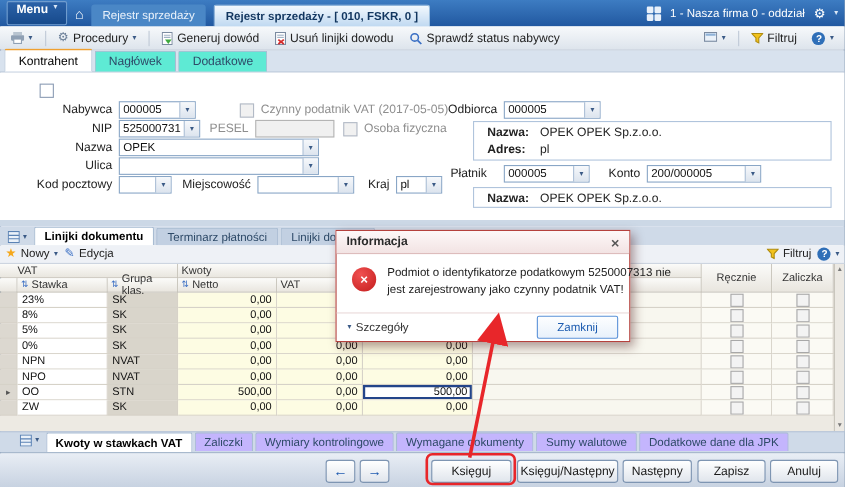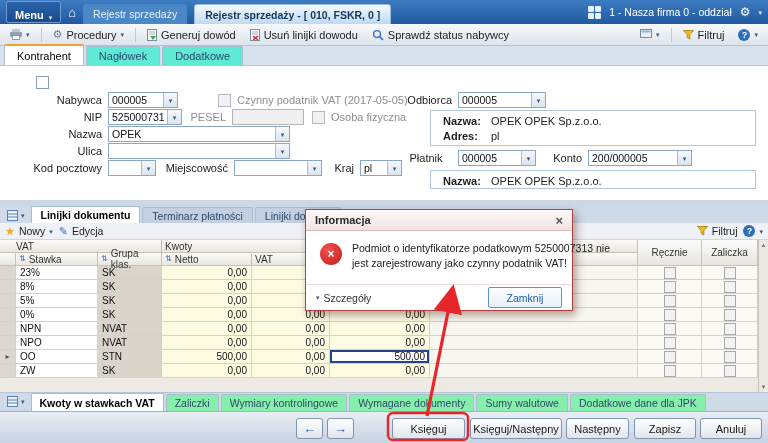--- a/index.html
+++ b/index.html
@@ -2,21 +2,21 @@
 <html><head>
 <meta charset="utf-8">
 <style>
   html,body{margin:0;padding:0;background:#9aa7b8;}
   .app{position:relative;width:768px;height:443px;overflow:hidden;background:#fff;
        font-family:"Liberation Sans","DejaVu Sans",sans-serif;outline:1px solid #6f87a3;outline-offset:-1px;}
   
   .titlebar{position:absolute;top:0;left:0;right:0;height:24px;background:linear-gradient(#3d7cc2,#2158a0);
             display:flex;align-items:center;padding:0 6px;gap:7px;color:#fff;box-sizing:border-box;}
   .menu-btn{height:18px;background:linear-gradient(#2b62a8,#174a8c);border:1px solid #6f9cce;border-radius:2px;
-            color:#fff;font-size:11px;font-weight:bold;display:flex;align-items:flex-end;gap:5px;padding:1px 8px;cursor:pointer;}
+            color:#fff;font-size:11px;font-weight:bold;display:flex;align-items:flex-start;gap:5px;padding:1px 8px;cursor:pointer;}
   .home{font-size:13px;line-height:1;}
   .ttab{height:20px;margin-top:4px;display:flex;align-items:center;padding:0 10px;font-size:10.5px;border-radius:3px 3px 0 0;}
   .ttab.inactive{background:#4a87c6;color:#eaf2fb;}
   .ttab.active{background:linear-gradient(#f4f9fe,#bdd7f0);color:#12365f;font-weight:bold;border:1px solid #9cbede;border-bottom:0;}
   .tright{margin-left:auto;display:flex;align-items:center;gap:8px;font-size:10.5px;}
   .gridicon{width:13px;height:13px;display:grid;grid-template-columns:6px 6px;grid-template-rows:6px 6px;gap:1px;}
   .gridicon i{background:#e8f0fa;border-radius:1px;}
   .chev{font-size:7px;color:#3a5a86;line-height:1;}
   .chev.light{color:#dce8f6;}
   
@@ -81,22 +81,22 @@
   .c.fill{background:#f8f7ef;}
   .c.chk{background:#fbfaf4;justify-content:center;}
   .c.focus{background:#fff;box-shadow:inset 0 0 0 2px #23458a;}
   .cbx{width:10px;height:10px;border:1px solid #a8a8a8;background:#f3f3f3;cursor:pointer;}
   .tempty{position:absolute;top:378px;left:0;width:758px;height:14px;background:#edeae3;}
   .vscroll{position:absolute;top:240px;left:758px;width:10px;height:152px;background:#ece9e3;border-left:1px solid #c6c2b8;
            display:flex;flex-direction:column;justify-content:space-between;align-items:center;font-size:6px;color:#777;
            box-sizing:border-box;padding:2px 0;cursor:pointer;}
   
   .btabs{position:absolute;top:392px;left:0;right:0;height:19px;background:#cfdae8;border-top:1px solid #b6c4d6;
-         display:flex;align-items:center;gap:2px;padding-left:3px;box-sizing:border-box;}
-  .btab{height:16px;padding:0 8px;font-size:10.5px;display:flex;align-items:center;background:#86efac;
+         display:flex;align-items:flex-start;gap:2px;padding-left:14px;box-sizing:border-box;}
+  .btab{height:16px;padding:0 8px;font-size:10.5px;display:flex;align-items:center;background:#c4b5fd;
         border:1px solid #a9bcd2;border-bottom:0;border-radius:2px 2px 0 0;color:#2e4a68;cursor:pointer;}
   .btab.active{background:#fff;font-weight:bold;color:#000;height:17px;}
   
   .footer{position:absolute;top:411px;left:0;right:0;height:32px;background:linear-gradient(#e9eef5,#c7d2e1);
           border-top:1px solid #9fb2c8;box-sizing:border-box;}
   .btn{position:absolute;top:6px;height:21px;display:flex;align-items:center;justify-content:center;
        background:linear-gradient(#ffffff,#e0e5ec);border:1px solid #7e95b2;border-radius:3px;font-size:11px;
        color:#1a1a1a;box-sizing:border-box;cursor:pointer;}
   .navglyph{color:#1f5bb0;font-weight:bold;font-size:13px;line-height:1;}
   

